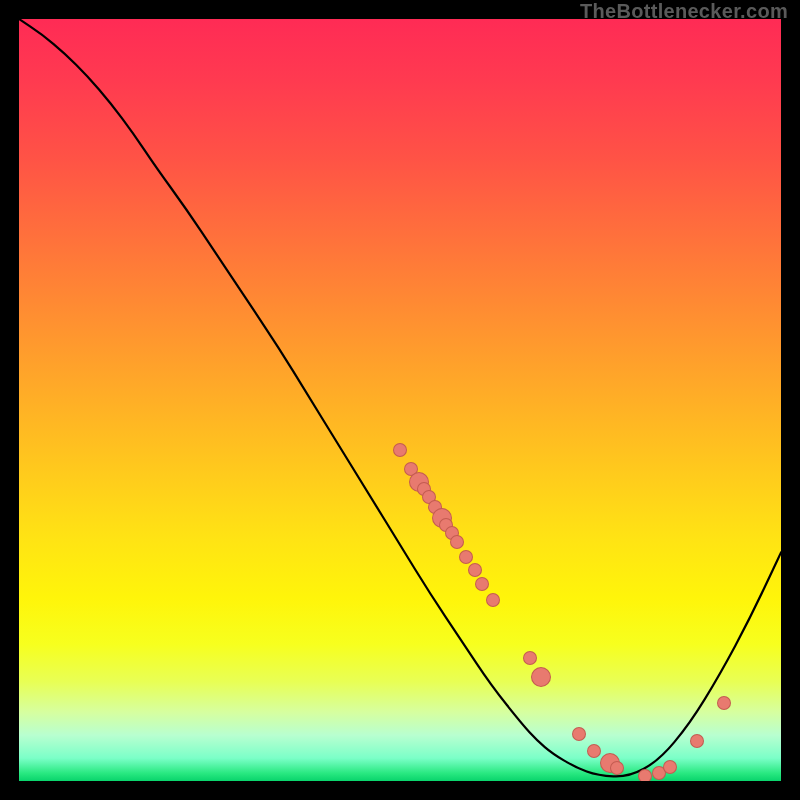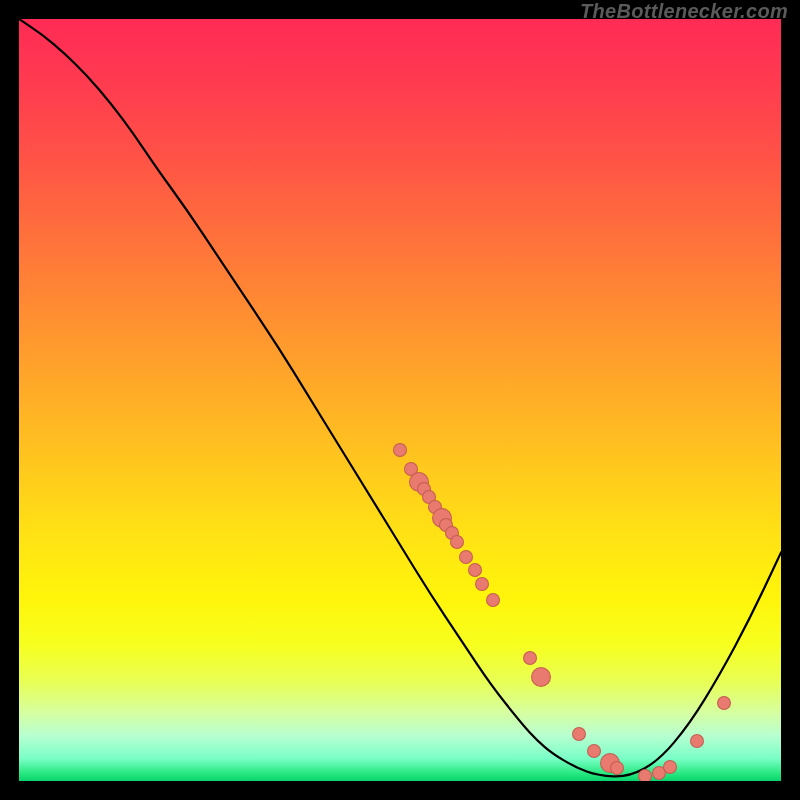--- a/index.html
+++ b/index.html
@@ -7,21 +7,20 @@
     padding: 0;
     width: 800px;
     height: 800px;
     background: #000000;
     overflow: hidden;
   }
   .chart-container {
     position: relative;
     width: 800px;
     height: 800px;
-    font-style: italic;
   }
   .plot-frame {
     position: absolute;
     left: 17px;
     top: 17px;
     width: 766px;
     height: 766px;
     border: 2px solid #000000;
     box-sizing: border-box;
     overflow: hidden;

